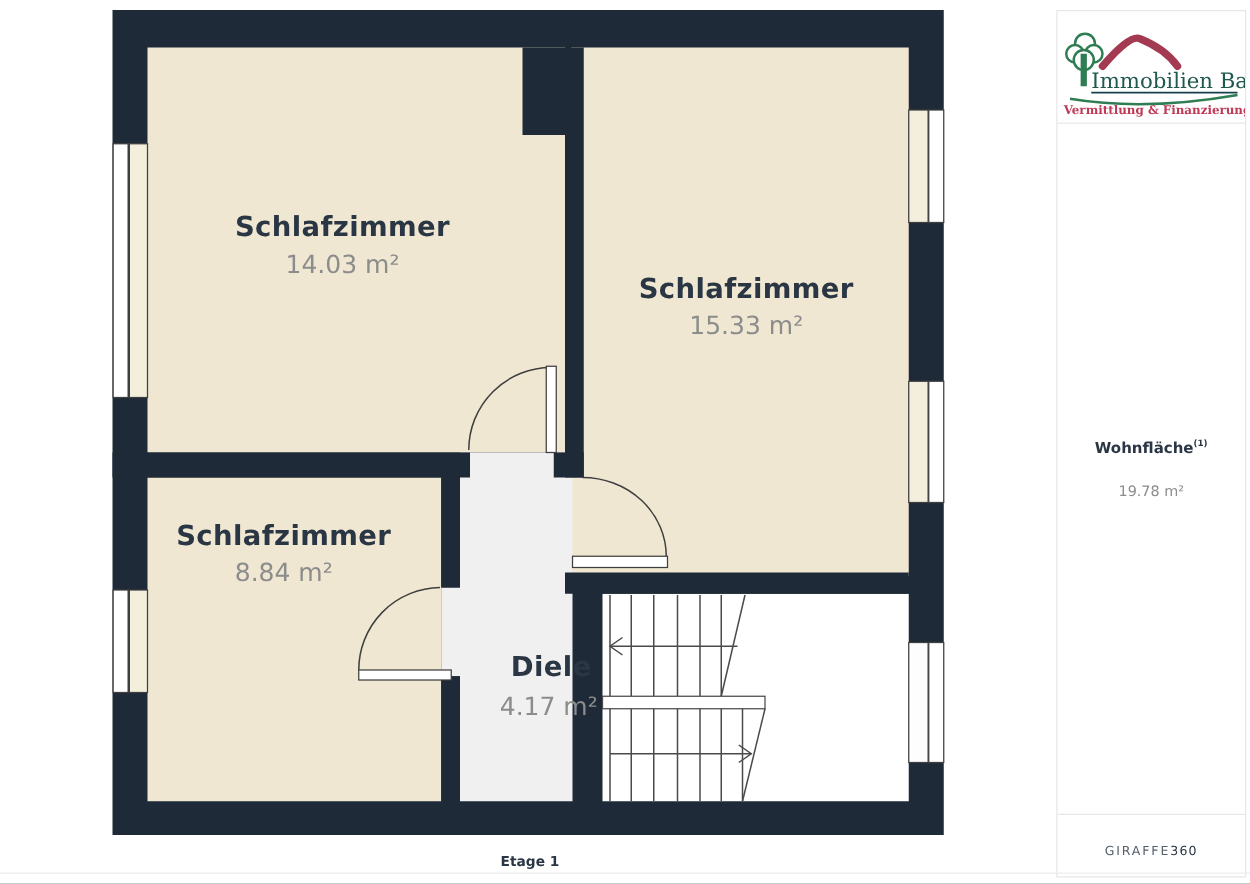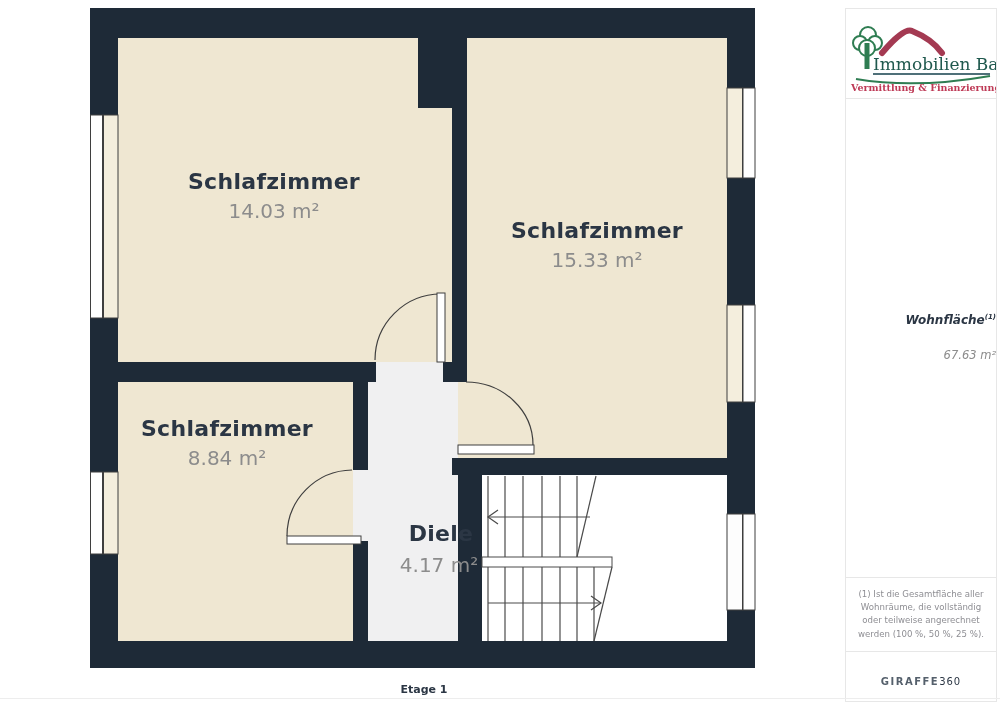--- a/index.html
+++ b/index.html
@@ -25,28 +25,28 @@
   #plan-svg{position:absolute;left:0;top:0;}
   .room-name{font-size:22px;font-weight:700;fill:var(--roomname);letter-spacing:.3px;}
   .room-area{font-size:20px;font-weight:400;fill:var(--areatext);}
   .floor-label{font-size:11px;font-weight:700;fill:var(--roomname);}
   .sidebar{
     position:absolute;left:845px;top:8px;width:152px;height:694px;
     background:#fff;border:1px solid var(--panelborder);
     box-sizing:border-box;display:flex;flex-direction:column;
   }
   .logo-section{height:89px;border-bottom:1px solid var(--panelborder);display:flex;align-items:center;justify-content:center;}
-  .summary-section{flex:1;display:flex;flex-direction:column;align-items:flex-end;justify-content:center;gap:21px;font-style:italic;}
+  .summary-section{flex:1;display:flex;flex-direction:column;align-items:center;justify-content:center;gap:21px;}
   .summary-label{font-size:12px;font-weight:700;color:var(--roomname);}
   .summary-label sup{font-size:7px;}
   .summary-value{font-size:11.5px;color:var(--areatext);}
   .note-section{border-top:1px solid var(--panelborder);padding:10px 9px;box-sizing:border-box;}
   .note-text{font-size:8.6px;line-height:1.55;color:var(--notetext);text-align:center;}
   .brand-row{display:flex;justify-content:center;align-items:baseline;margin-top:14px;margin-bottom:4px;}
-  .brand-name{font-size:10px;letter-spacing:1.5px;color:#55606C;font-weight:700;}
+  .brand-name{font-size:10px;letter-spacing:1.5px;color:#55606C;font-weight:400;}
   .brand-suffix{font-size:10px;letter-spacing:1px;color:var(--roomname);font-weight:400;}
   .page-bottom-line{position:absolute;left:0;top:698px;width:1000px;height:1px;background:#EDEDED;}
 </style>
 </head>
 <body>
 
 <svg id="plan-svg" width="1000" height="707" viewBox="0 0 1000 707">
 
   <rect x="90" y="8" width="665" height="660" fill="var(--wall)"></rect>
 
@@ -163,26 +163,23 @@
       <path d="M 10,66 Q 70,76 144,63" fill="none" stroke="var(--logogreen)" stroke-width="2"></path>
 
       <text x="80" y="78" text-anchor="middle" font-family="'DejaVu Serif','Liberation Serif',serif" font-size="9.5" font-weight="bold" fill="var(--logored)">Vermittlung &amp; Finanzierung</text>
     </svg>
   </div>
 
   <div class="summary-section">
     <div class="summary-label">
       <span>Wohnfläche</span><sup>(1)</sup>
     </div>
-    <div class="summary-value">67.63 m²</div>
+    <div class="summary-value">19.78 m²</div>
   </div>
 
-  <div class="note-section">
-    <div class="note-text">(1) Ist die Gesamtfläche aller Wohnräume, die vollständig oder teilweise angerechnet werden (100 %, 50 %, 25 %).</div>
-  </div>
 
   <div class="note-section">
     <div class="brand-row">
       <span class="brand-name">GIRAFFE</span>
         <span class="brand-suffix">360</span>
     </div>
   </div>
 
 </div>
 

